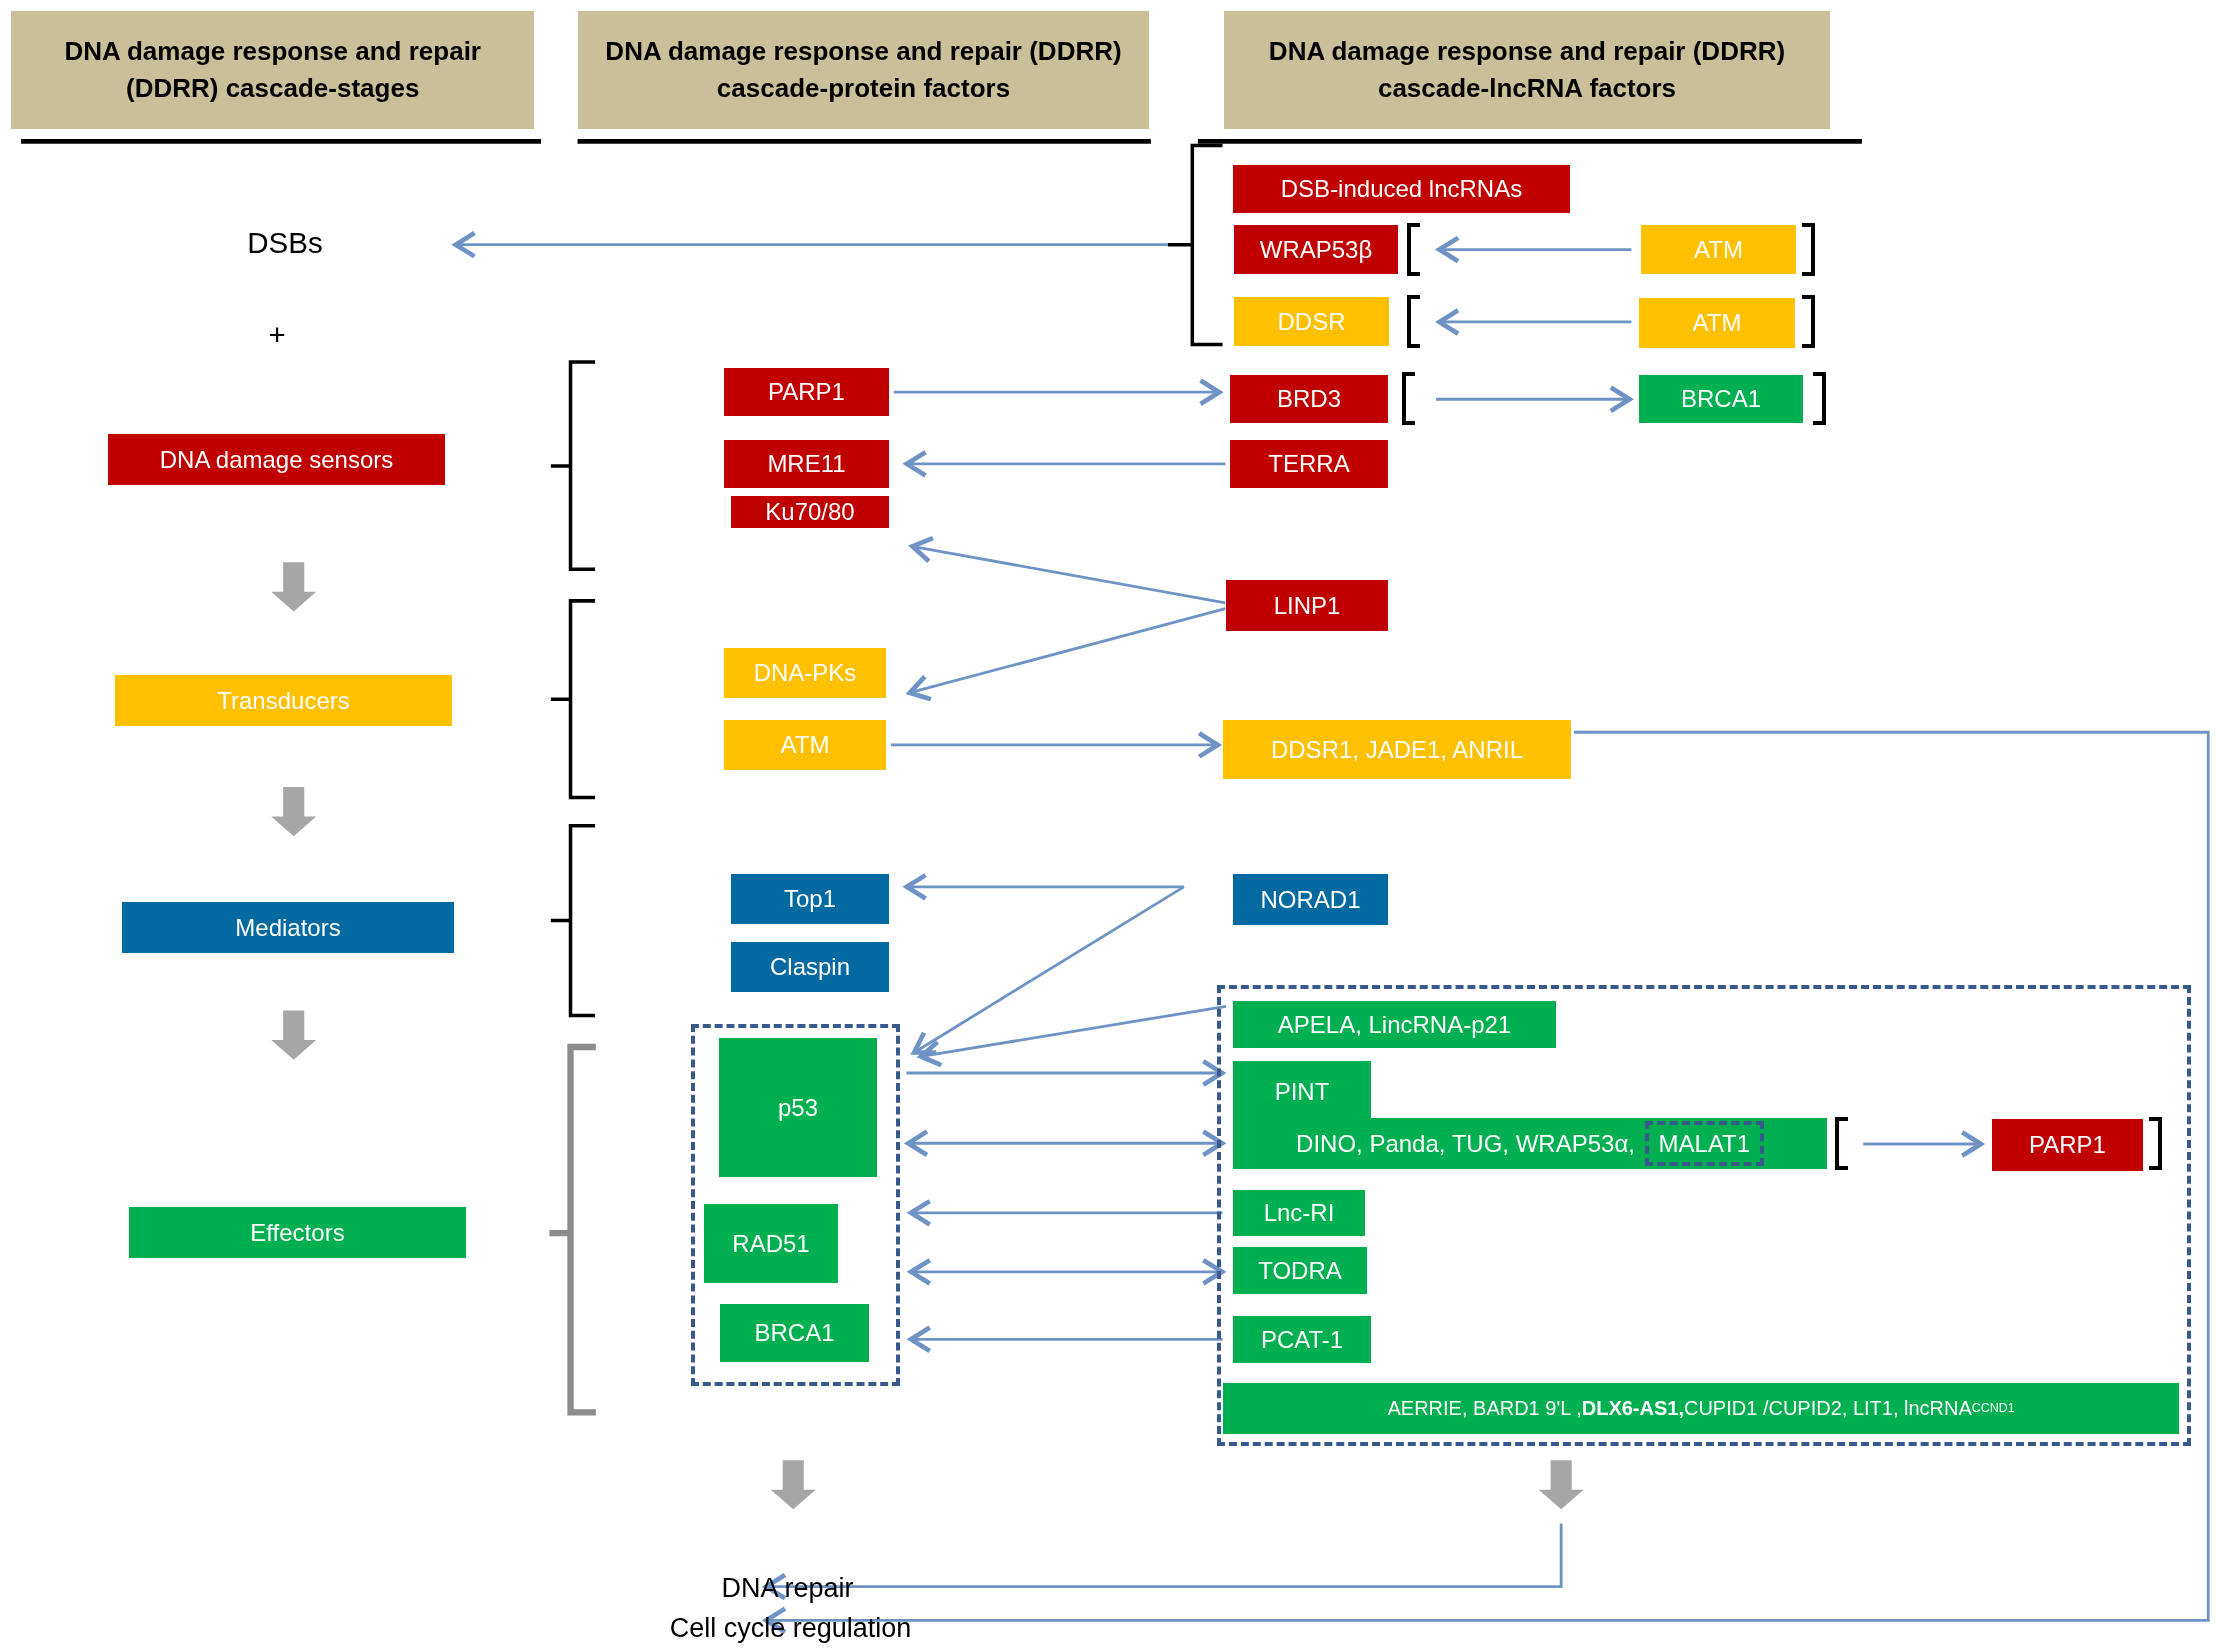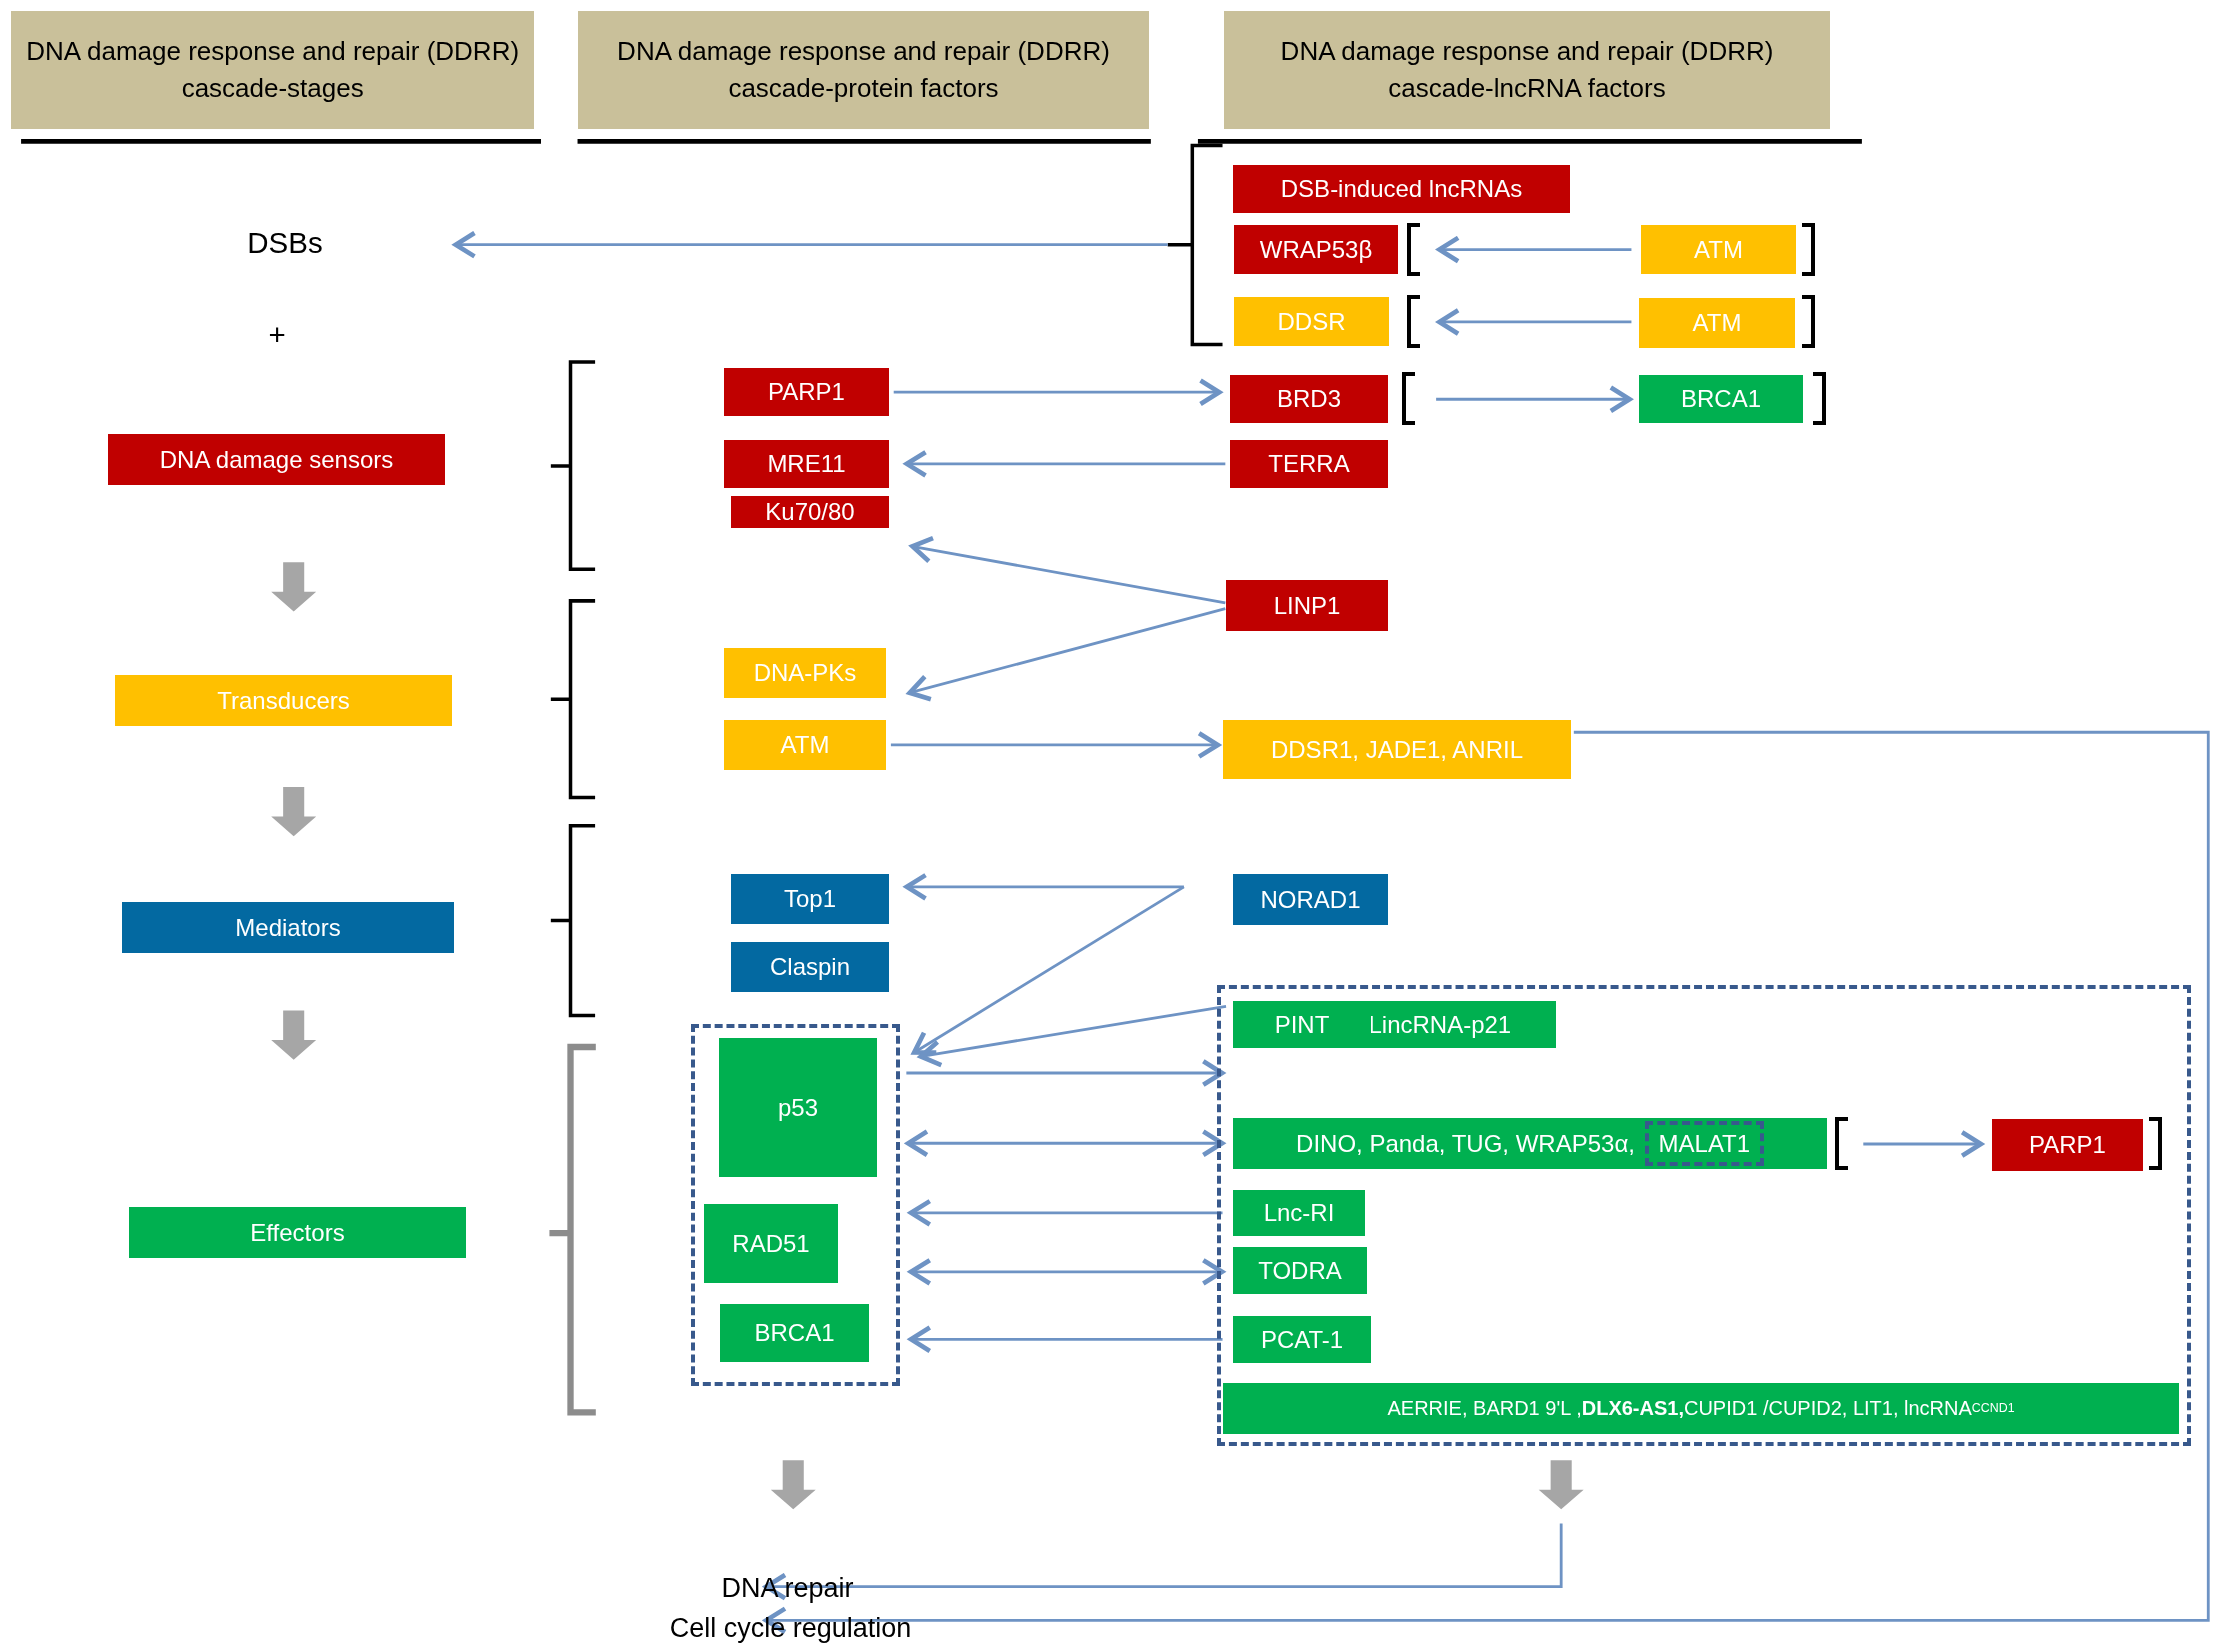--- a/index.html
+++ b/index.html
@@ -4,21 +4,21 @@
 <style>
   html,body{margin:0;padding:0;background:#ffffff;}
   #canvas{position:relative;width:2216px;height:1650px;background:#ffffff;overflow:hidden;
           font-family:"Liberation Sans", sans-serif;}
   .box{position:absolute;display:flex;align-items:center;justify-content:center;
        color:#ffffff;font-size:24px;text-align:center;line-height:1.05;}
   .red{background:#C00000;}
   .orange{background:#FFC000;}
   .lgreen{background:#0369a1;text-align:center;}
   .green{background:#00B050;}
-  .hdr{position:absolute;background:#C9C09A;color:#000;font-weight:normal;font-size:26px;
+  .hdr{position:absolute;background:#C9C09A;color:#000;font-weight:bold;font-size:26px;
        display:flex;align-items:center;justify-content:center;text-align:center;
        padding:0 9.8px;box-sizing:border-box;line-height:1.45;}
   .blacktxt{position:absolute;color:#000;text-align:center;}
   .dashedbox{position:absolute;border:4.9px dashed #38598C;box-sizing:border-box;}
   .brk{position:absolute;width:12.6px;height:53px;box-sizing:border-box;}
   .brk.open{border-top:4.2px solid #000;border-bottom:4.2px solid #000;border-left:4.2px solid #000;}
   .brk.close{border-top:4.2px solid #000;border-bottom:4.2px solid #000;border-right:4.2px solid #000;}
   .malat{display:inline-block;border:4.2px dashed #38598C;padding:5.6px 9.8px;margin-left:9.8px;}
   .subtxt{font-size:0.62em;vertical-align:-0.3em;}
   svg{position:absolute;left:0;top:0;}
@@ -118,21 +118,21 @@
   <div class="box orange" style="left:1639px;top:298px;width:156px;height:50px">ATM</div>
   <div class="box red" style="left:1230px;top:375px;width:158px;height:48px">BRD3</div>
   <div class="box green" style="left:1639px;top:375px;width:164px;height:48px">BRCA1</div>
   <div class="box red" style="left:1230px;top:440px;width:158px;height:48px">TERRA</div>
   <div class="box red" style="left:1226px;top:580px;width:162px;height:51px">LINP1</div>
   <div class="box orange" style="left:1223px;top:720px;width:348px;height:59px">DDSR1, JADE1, ANRIL</div>
   <div class="box lgreen" style="left:1233px;top:874px;width:155px;height:51px">NORAD1</div>
 
   <div class="dashedbox" style="left:1217px;top:985px;width:974px;height:461px"></div>
   <div class="box green" style="left:1233px;top:1001px;width:323px;height:47px">APELA, LincRNA-p21</div>
-  <div class="box green" style="left:1233px;top:1001px;width:138px;height:47px">PINT</div>
+  <div class="box green" style="left:1233px;top:1061px;width:138px;height:62px">PINT</div>
   <div class="box green" style="left:1233px;top:1118px;width:594px;height:51px">
     <span>DINO, Panda, TUG, WRAP53α,</span>
     <span class="malat">MALAT1</span>
   </div>
   <div class="box green" style="left:1233px;top:1190px;width:132px;height:46px">Lnc-RI</div>
   <div class="box green" style="left:1233px;top:1247px;width:134px;height:47px">TODRA</div>
   <div class="box green" style="left:1233px;top:1316px;width:138px;height:47px">PCAT-1</div>
   <div class="box green" style="left:1223px;top:1383px;width:956px;height:51px;font-size:20px">
     <span>AERRIE, BARD1 9'L , </span>
     <span style="font-weight:bold">DLX6-AS1,</span>

